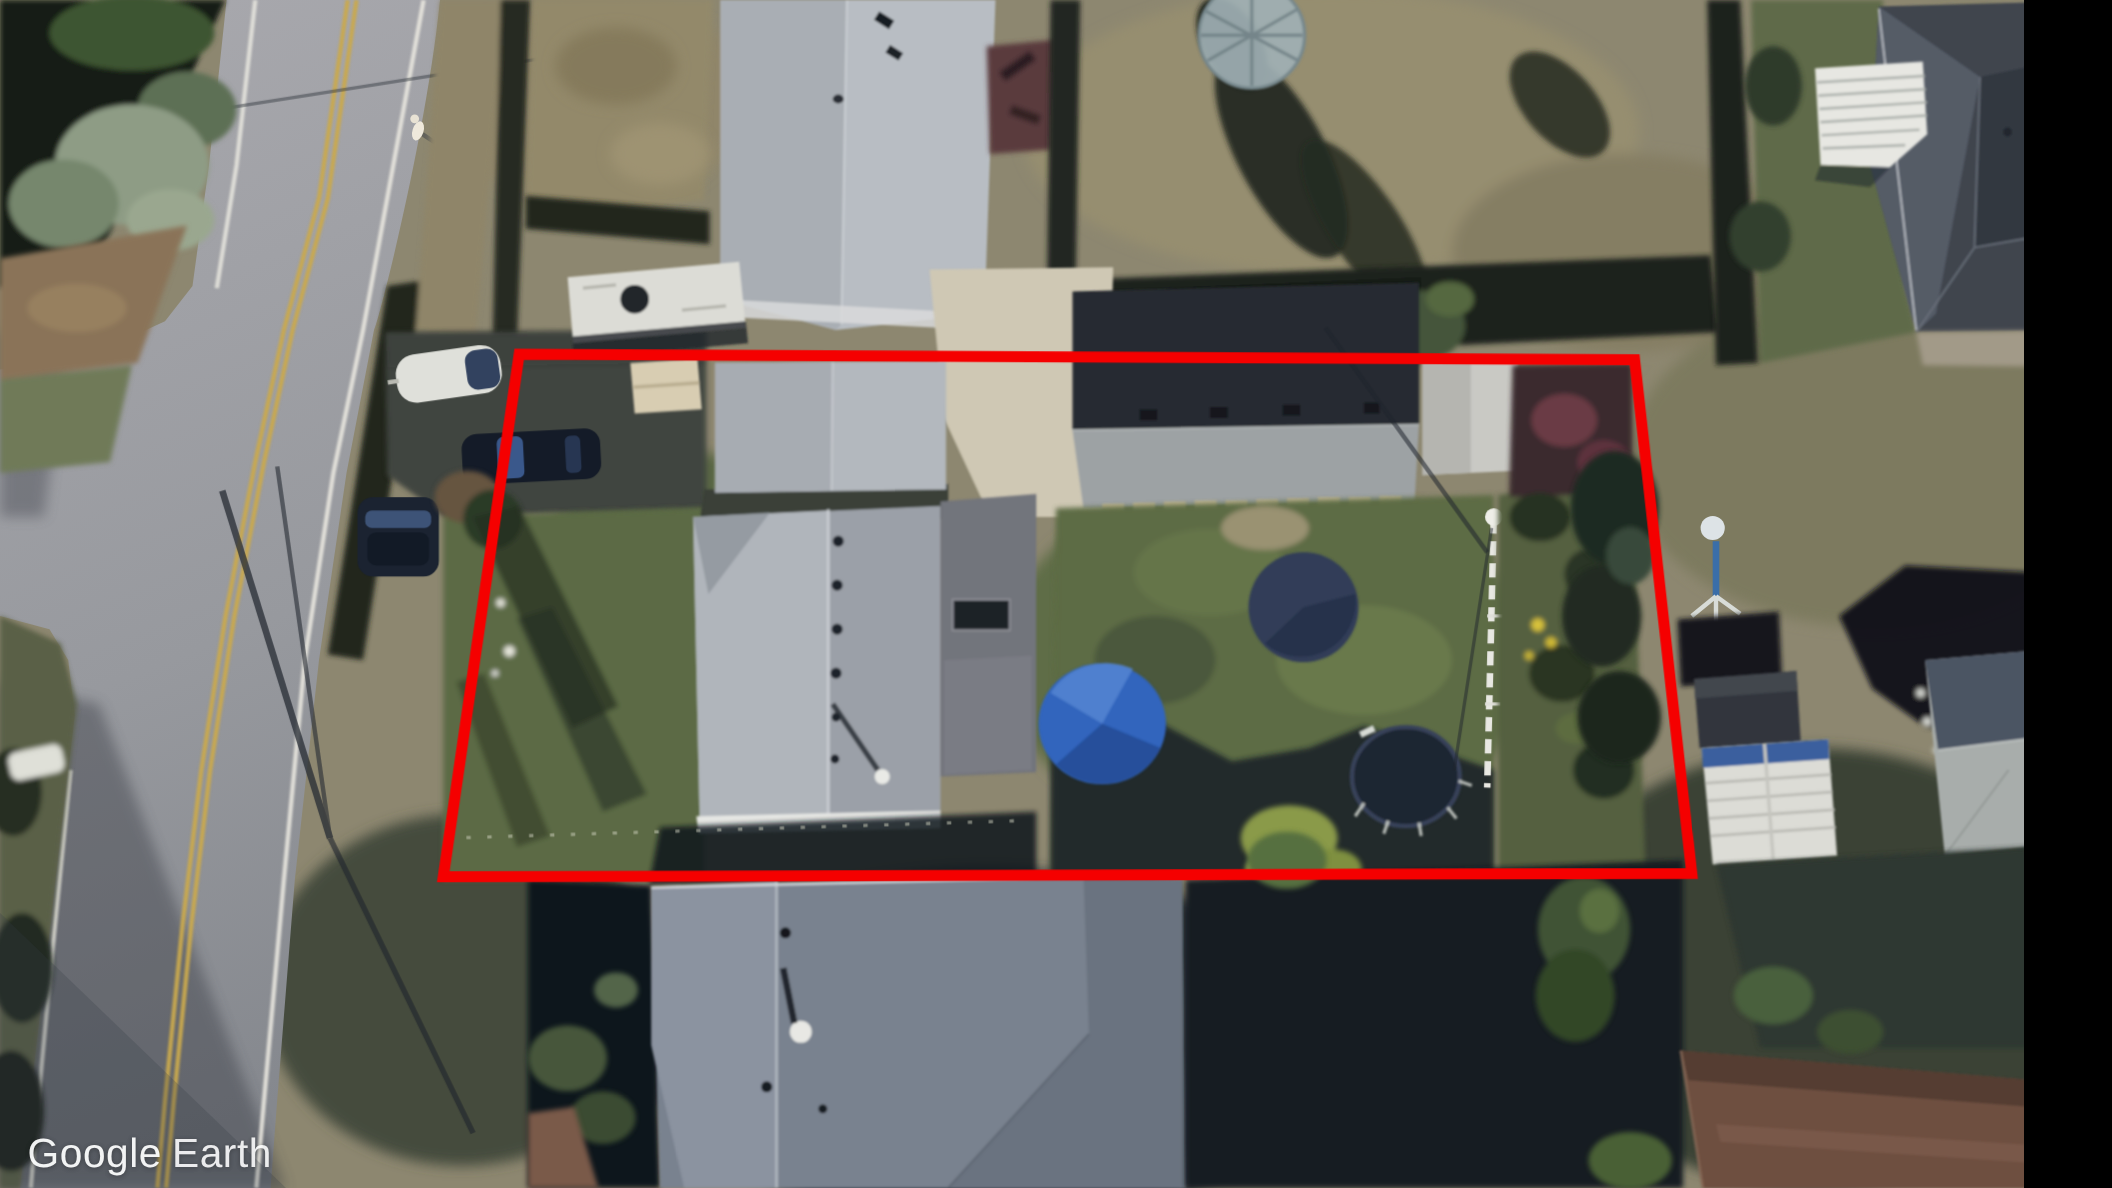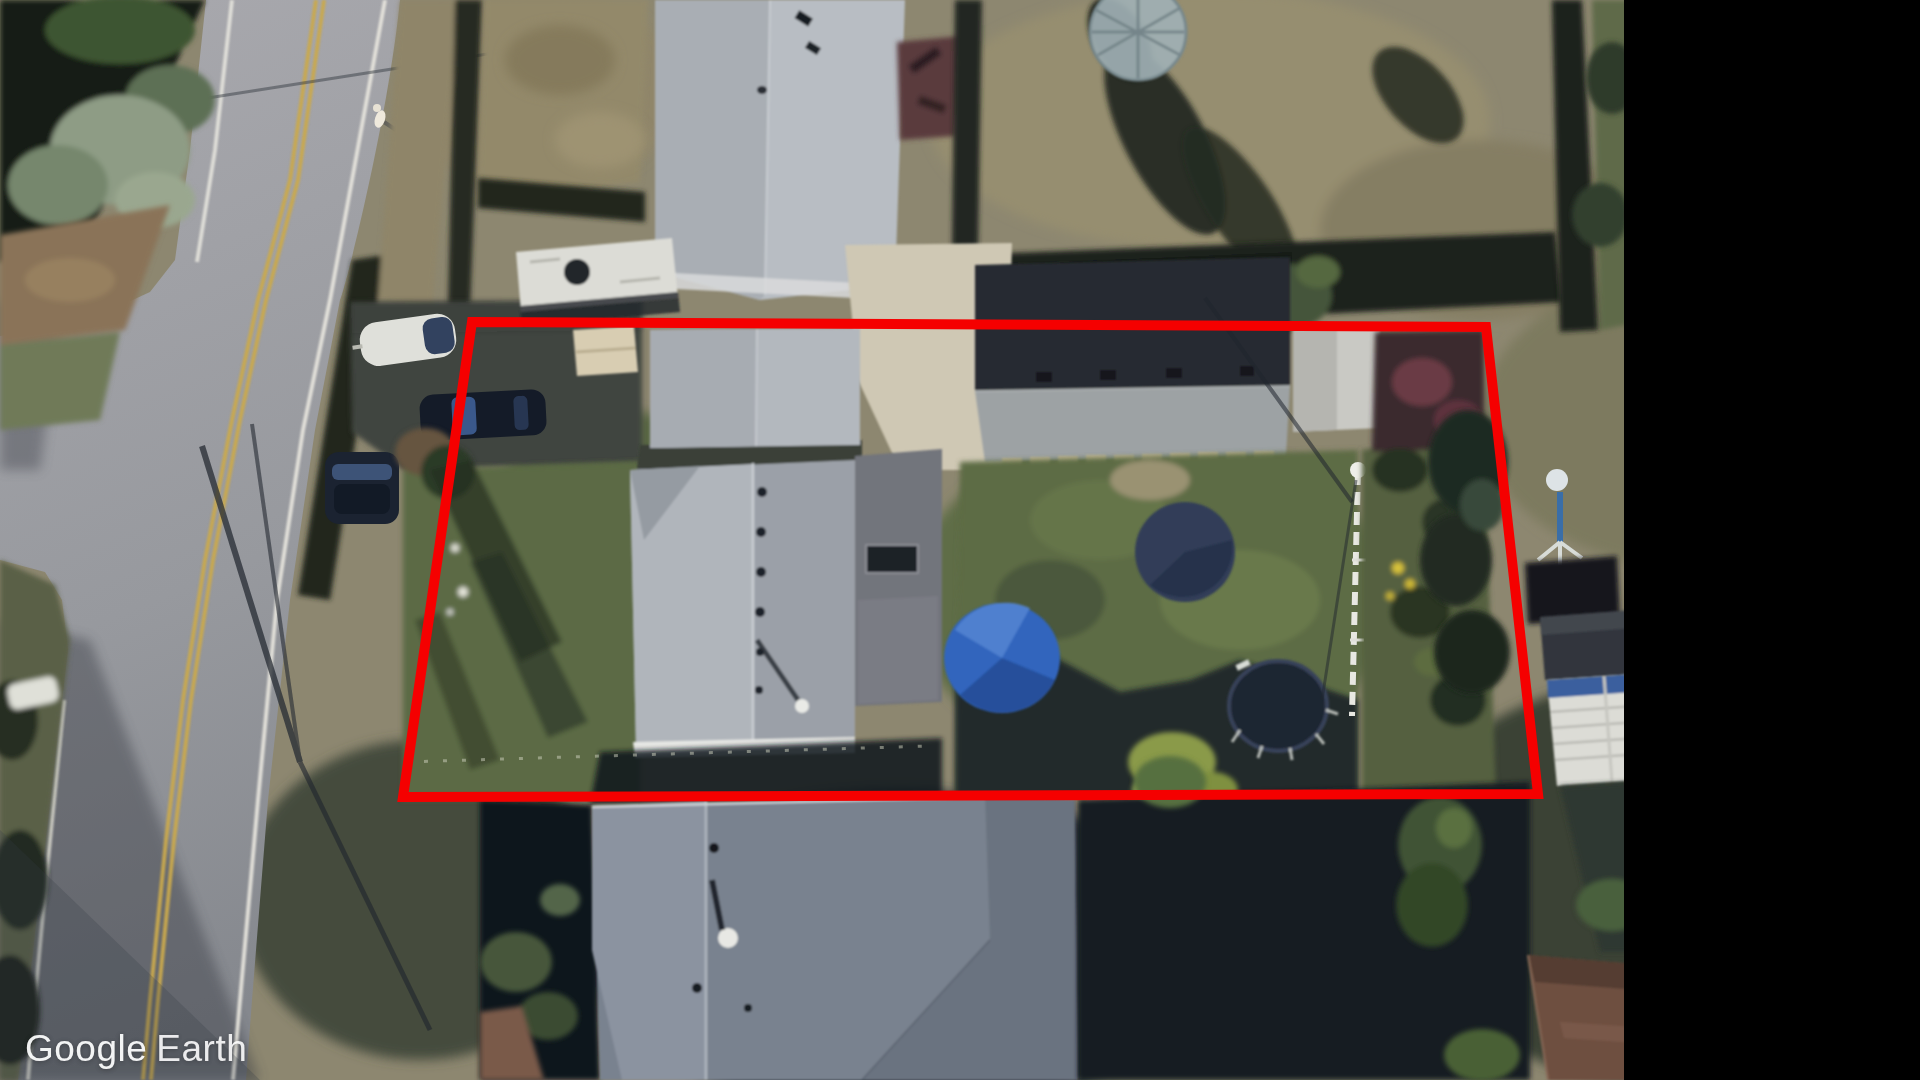--- a/index.html
+++ b/index.html
@@ -1,16 +1,16 @@
 <!DOCTYPE html>
 <html><head>
 <meta charset="utf-8">
 <style>
   html,body{margin:0;padding:0;background:#000;}
-  .stage{position:relative;width:1624px;height:1080px;overflow:hidden;
+  .stage{position:relative;width:1840px;height:1080px;overflow:hidden;
          font-family:"Liberation Sans",sans-serif;}
   .stage svg{position:absolute;left:0;top:0;display:block;}
   .watermark{position:absolute;left:25px;top:1028px;color:#ffffff;opacity:.93;
              font-size:37px;letter-spacing:.5px;
              text-shadow:0 1px 5px rgba(0,0,0,.35);user-select:none;}
   .watermark .brand{font-weight:500;}
   .watermark .product{font-weight:300;margin-left:9px;opacity:.95;}
 </style>
 </head>
 <body>

